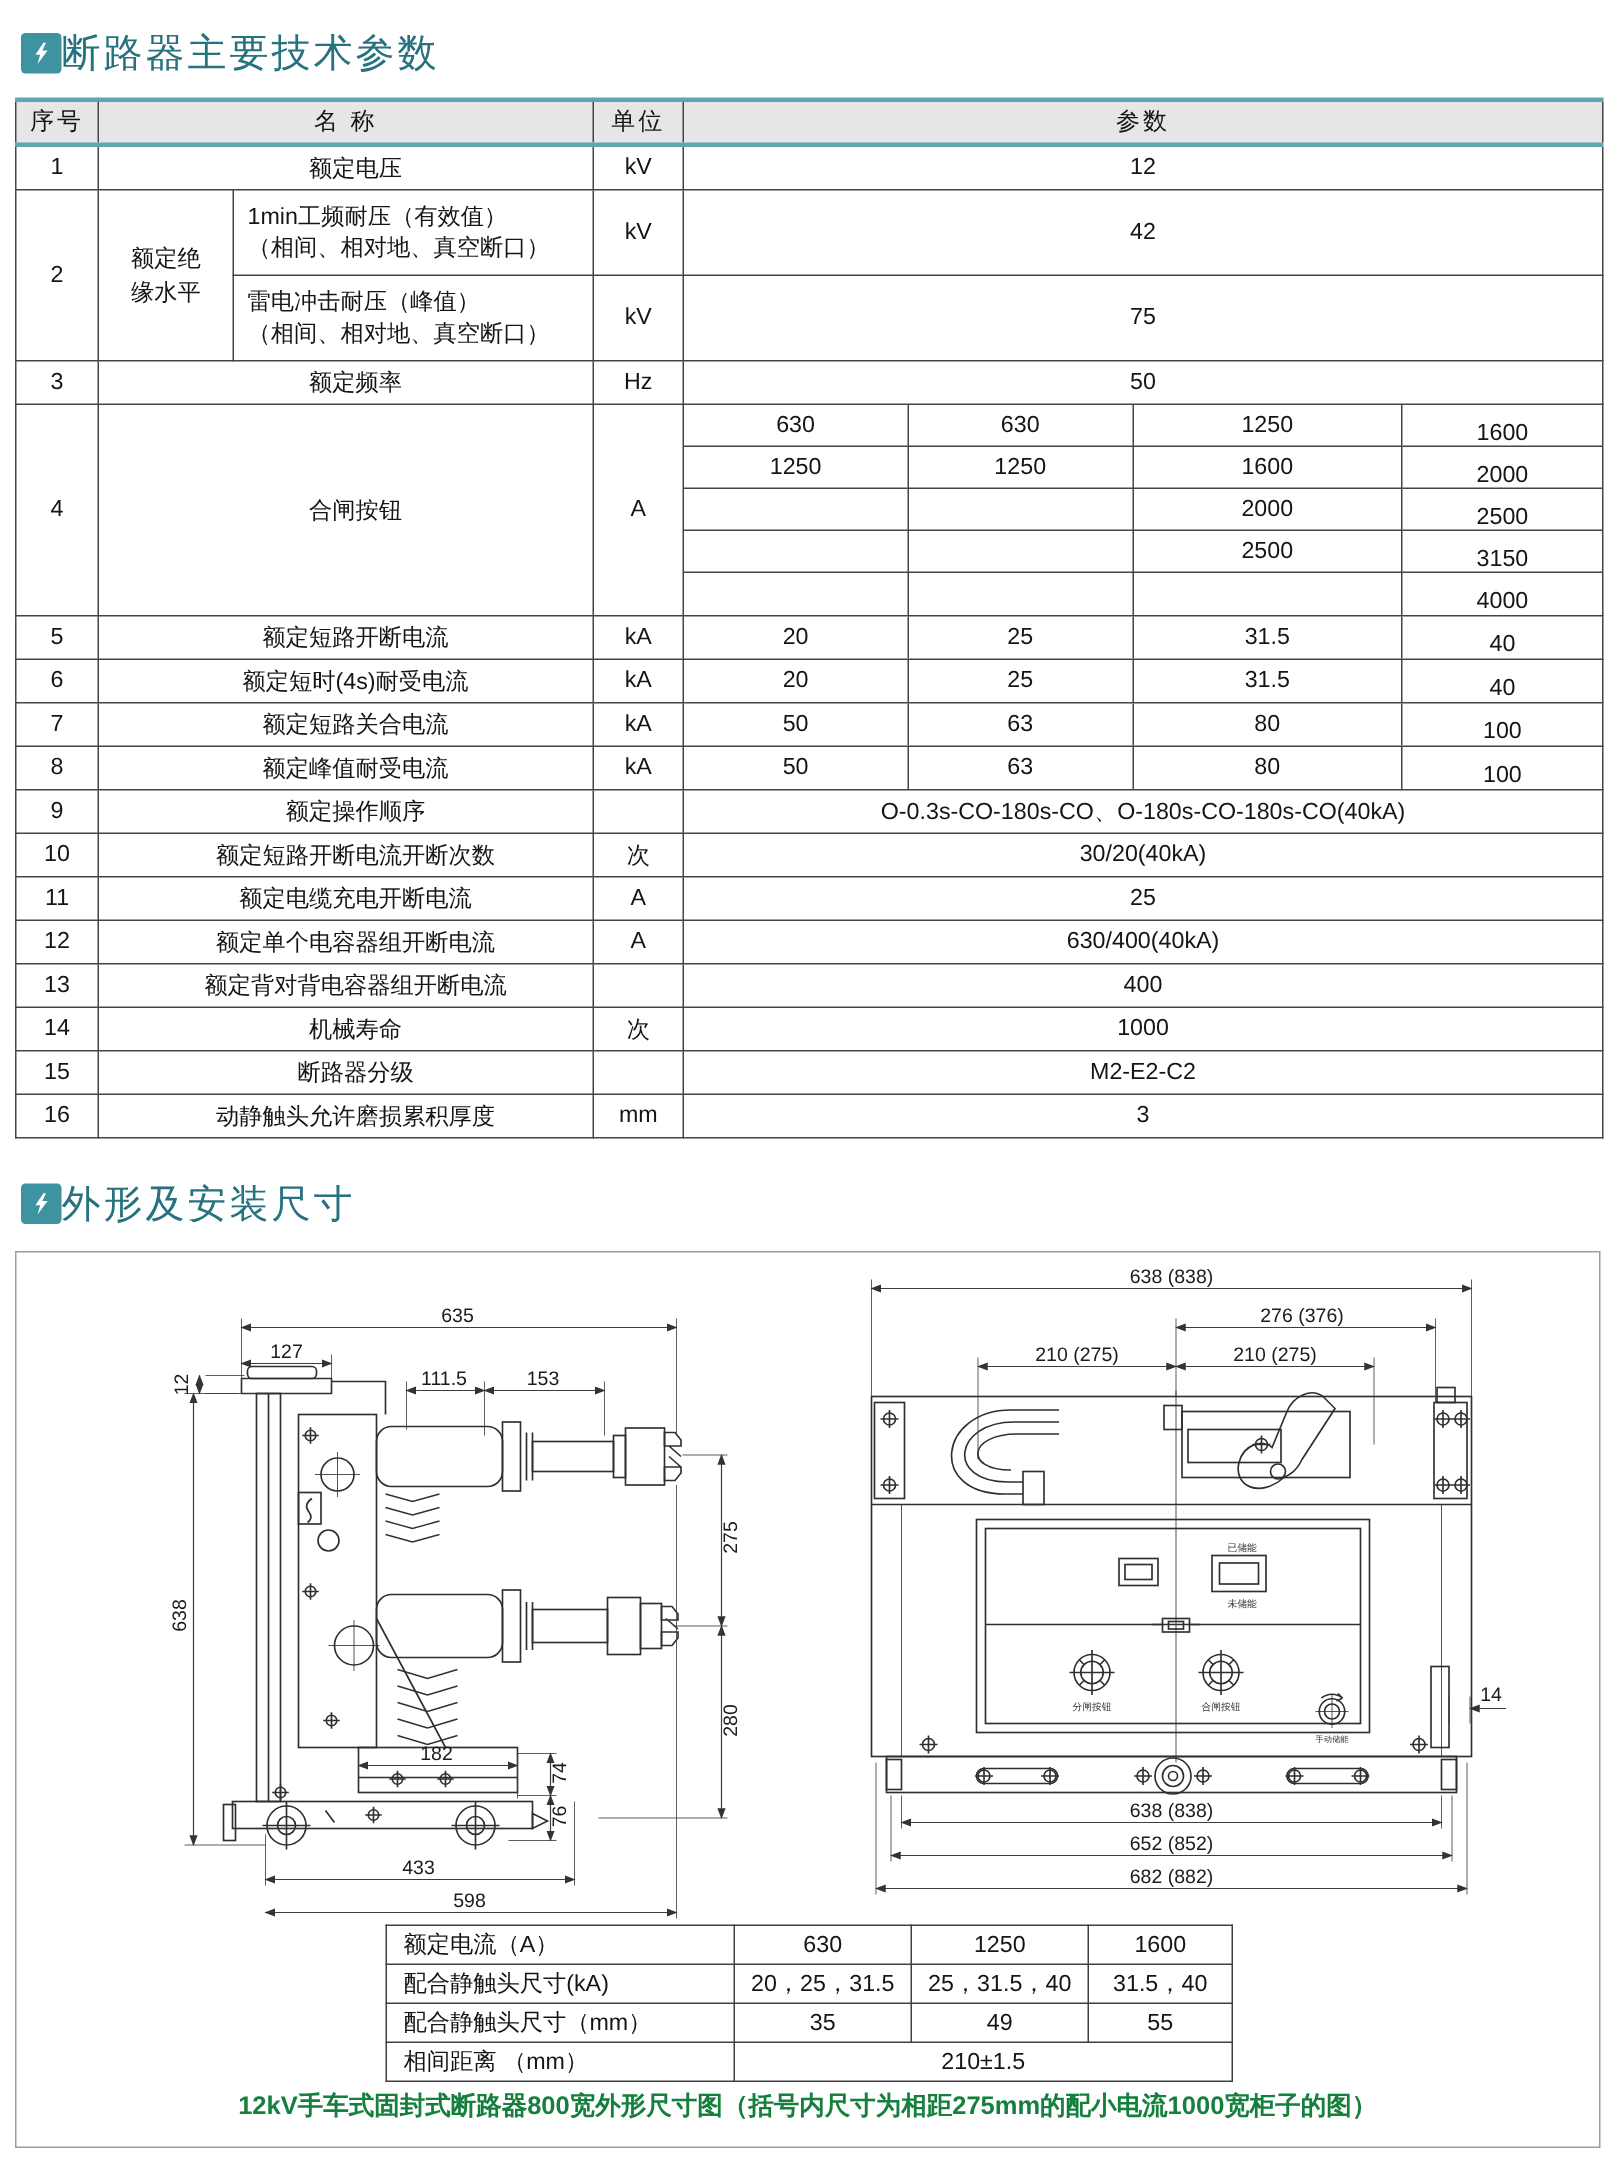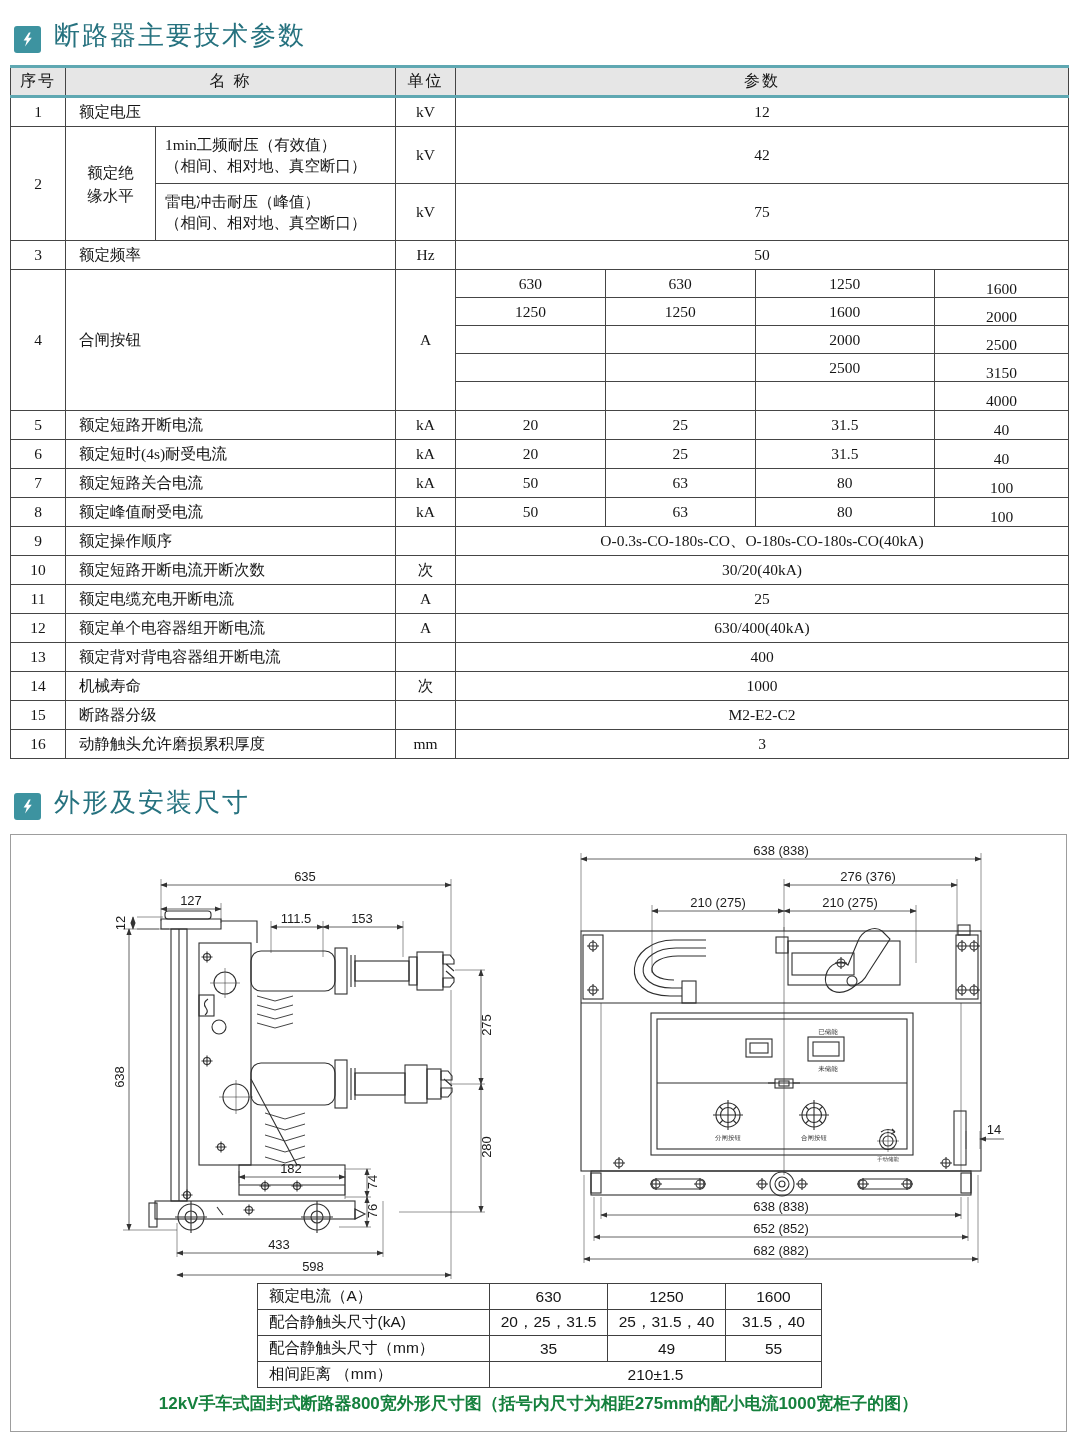--- a/index.html
+++ b/index.html
@@ -1,26 +1,26 @@
 <!DOCTYPE html>
 <html><head>
 <meta charset="utf-8">
 <style>
   html,body{margin:0;padding:0;background:#fff;}
   body{width:1080px;font-family:"Liberation Sans","DejaVu Sans",sans-serif;color:#151515;}
   .page{padding:14px 12px 0 10px;}
   
-  .sec{display:flex;align-items:flex-end;gap:13px;margin:4px 0 12px 4px;}
+  .sec{display:flex;align-items:center;margin:4px 0 12px 4px;}
   .bolt{width:27px;height:27px;background:#3d93a0;border-radius:3px;display:flex;align-items:center;justify-content:center;flex:0 0 27px;}
   .sec .ttl{font-family:"Liberation Serif","DejaVu Serif",serif;font-size:26px;color:#26727f;letter-spacing:2px;}
   
-  table.tech{border-collapse:collapse;width:1058px;table-layout:fixed;border-top:3px solid #5fa8b2;margin-bottom:26px;font-family:Liberation Serif, serif;}
+  table.tech{border-collapse:collapse;width:1058px;table-layout:fixed;border-top:3px solid #5fa8b2;margin-bottom:26px;}
   .tech th{background:#e6e6e6;border:1px solid #454545;border-top:none;border-bottom:3px solid #5fa8b2;height:25px;font-weight:normal;font-size:16px;letter-spacing:2px;}
   .tech td{border:1px solid #454545;height:28px;font-size:15.5px;text-align:center;padding:0;}
-  .tech td.nm{text-align:left;padding-left:13px;}
+  .tech td.nm{text-align:center;padding-left:13px;}
   .tech td.sub{text-align:left;padding-left:9px;line-height:21px;height:56px;}
   .ml{white-space:pre-line;}
   .grp{line-height:23px;}
   .p0{padding:0;}
   .pgrid,.prow{display:grid;grid-template-columns:150fr 150fr 180fr 133fr;}
   .gc{height:28px;line-height:28px;border-right:1px solid #454545;box-sizing:border-box;text-align:center;}
   .gc:nth-child(4n){border-right:none;}
   .pgrid .gc{border-bottom:1px solid #454545;}
   .pgrid .gc:nth-last-child(-n+4){border-bottom:none;}
   .dn{display:inline-block;transform:translateY(5px);}

